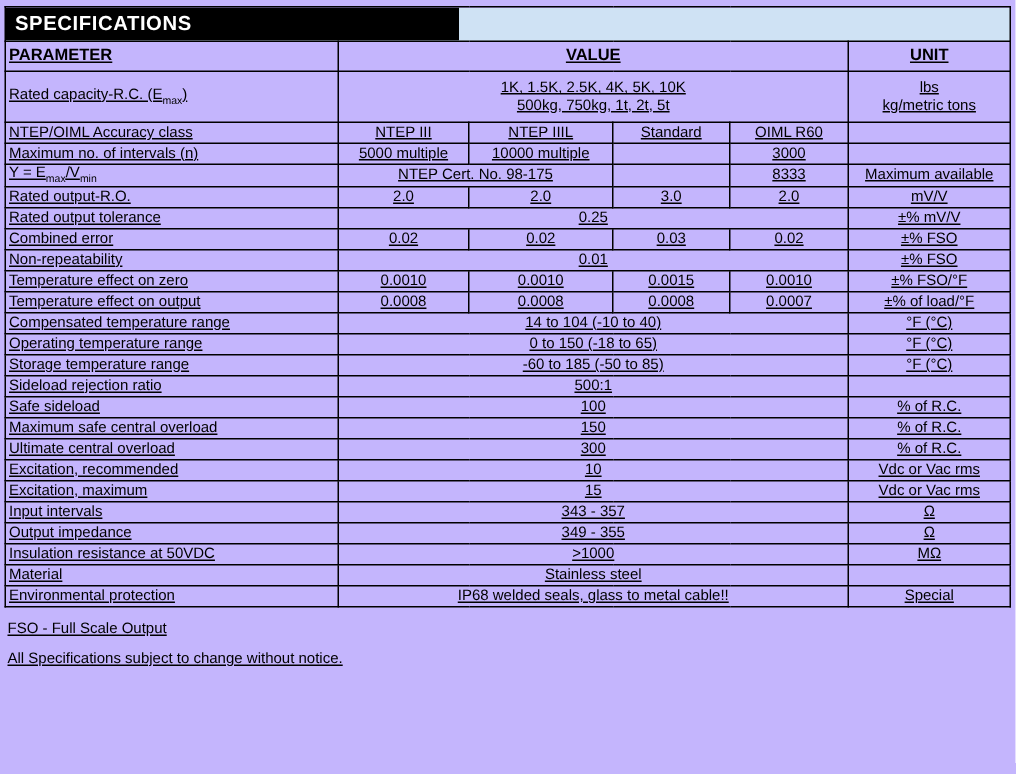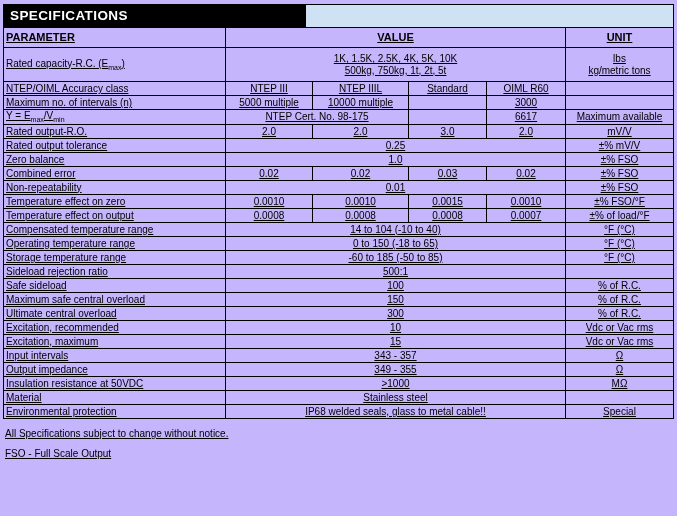--- a/index.html
+++ b/index.html
@@ -122,42 +122,37 @@
           <td class="val" colspan="1">5000 multiple</td>
           <td class="val" colspan="1">10000 multiple</td>
           <td class="val" colspan="1"></td>
           <td class="val" colspan="1">3000</td>
           <td class="val"></td>
         </tr>
         <tr>
           <td class="param">Y = E<sub>max</sub>/V<sub>min</sub></td>
           <td class="val" colspan="2">NTEP Cert. No. 98-175</td>
           <td class="val" colspan="1"></td>
-          <td class="val" colspan="1">6617</td>
+          <td class="val" colspan="1">8333</td>
           <td class="val">Maximum available</td>
         </tr>
         <tr>
           <td class="param">Rated output-R.O.</td>
           <td class="val" colspan="1">2.0</td>
           <td class="val" colspan="1">2.0</td>
           <td class="val" colspan="1">3.0</td>
           <td class="val" colspan="1">2.0</td>
           <td class="val">mV/V</td>
         </tr>
         <tr>
           <td class="param">Rated output tolerance</td>
           <td class="val" colspan="4">0.25</td>
           <td class="val">±% mV/V</td>
         </tr>
         <tr>
-          <td class="param">Zero balance</td>
-          <td class="val" colspan="4">1.0</td>
-          <td class="val">±% FSO</td>
-        </tr>
-        <tr>
           <td class="param">Combined error</td>
           <td class="val" colspan="1">0.02</td>
           <td class="val" colspan="1">0.02</td>
           <td class="val" colspan="1">0.03</td>
           <td class="val" colspan="1">0.02</td>
           <td class="val">±% FSO</td>
         </tr>
         <tr>
           <td class="param">Non-repeatability</td>
           <td class="val" colspan="4">0.01</td>
@@ -246,16 +241,16 @@
         </tr>
         <tr>
           <td class="param">Environmental protection</td>
           <td class="val" colspan="4">IP68 welded seals, glass to metal cable!!</td>
           <td class="val">Special</td>
         </tr>
       </tbody>
   </table>
 
   <div class="notes">
+    <div class="note-line">FSO - Full Scale Output</div>
     <div class="note-line">All Specifications subject to change without notice.</div>
-    <div class="note-line">FSO - Full Scale Output</div>
   </div>
 </div>
 
 </body></html>

